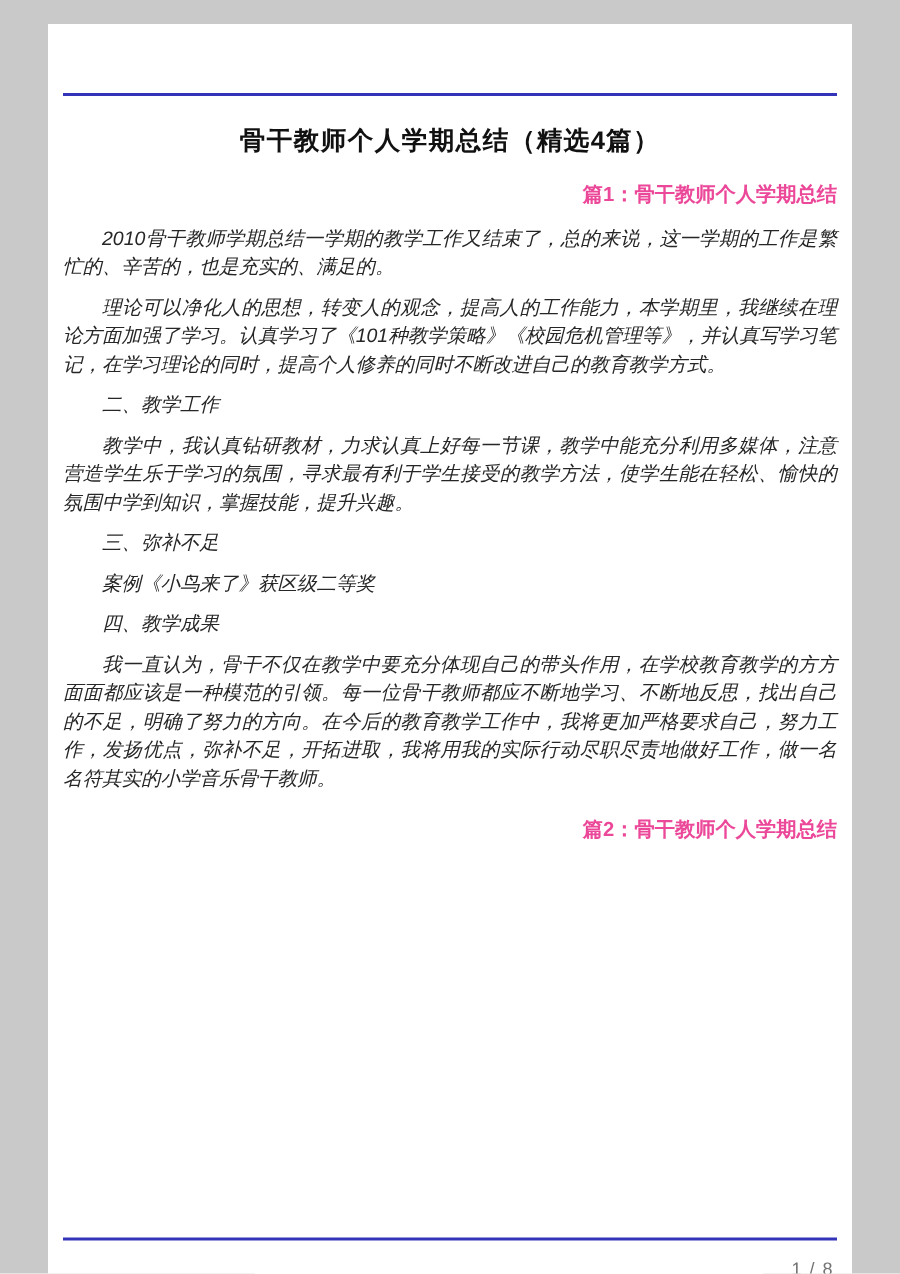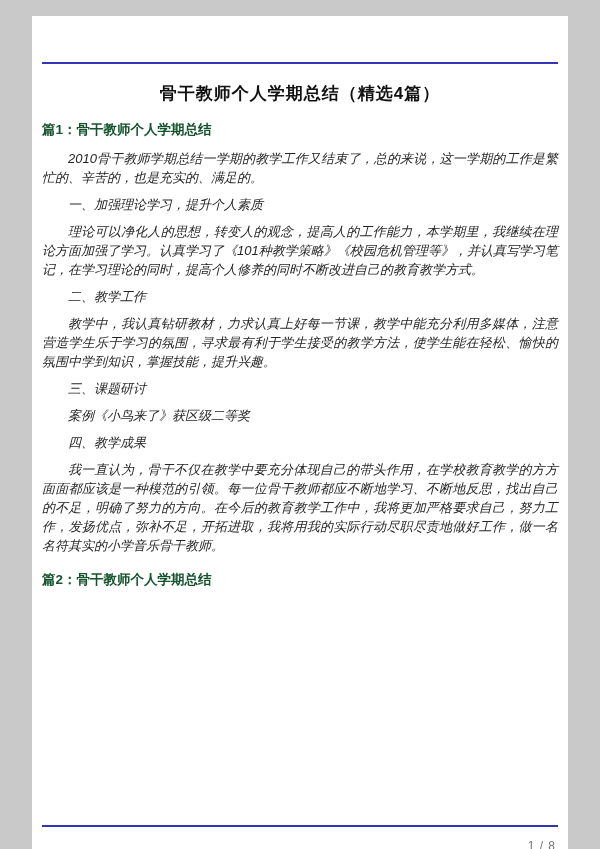--- a/index.html
+++ b/index.html
@@ -44,25 +44,25 @@
   }
   .doc-title {
     text-align: center;
     font-size: 17px;
     font-weight: bold;
     color: #111111;
     margin: 18px 0 14px 0;
     letter-spacing: 1px;
   }
   .red-heading {
-    color: #14532d;
+    color: #ec4899;
     font-weight: bold;
     font-size: 13.5px;
     margin: 16px 0 10px 0;
-    text-align: left;
+    text-align: right;
   }
   .para {
     font-size: 13px;
     line-height: 19px;
     color: #262626;
     text-indent: 2em;
     text-align: justify;
     margin: 0 0 8px 0;
     word-break: break-all;
     font-style: italic;
@@ -82,25 +82,24 @@
 <div class="viewer">
   <div class="page">
 
     <div class="rule rule-top"></div>
 
     <h1 class="doc-title">骨干教师个人学期总结（精选4篇）</h1>
 
     <h2 class="red-heading">篇1：骨干教师个人学期总结</h2>
 
     <p class="para">2010骨干教师学期总结一学期的教学工作又结束了，总的来说，这一学期的工作是繁忙的、辛苦的，也是充实的、满足的。</p>
-    <p class="para">一、加强理论学习，提升个人素质</p>
     <p class="para">理论可以净化人的思想，转变人的观念，提高人的工作能力，本学期里，我继续在理论方面加强了学习。认真学习了《101种教学策略》《校园危机管理等》，并认真写学习笔记，在学习理论的同时，提高个人修养的同时不断改进自己的教育教学方式。</p>
     <p class="para">二、教学工作</p>
     <p class="para">教学中，我认真钻研教材，力求认真上好每一节课，教学中能充分利用多媒体，注意营造学生乐于学习的氛围，寻求最有利于学生接受的教学方法，使学生能在轻松、愉快的氛围中学到知识，掌握技能，提升兴趣。</p>
-    <p class="para">三、课题研讨</p>
+    <p class="para">三、弥补不足</p>
     <p class="para">案例《小鸟来了》获区级二等奖</p>
     <p class="para">四、教学成果</p>
     <p class="para">我一直认为，骨干不仅在教学中要充分体现自己的带头作用，在学校教育教学的方方面面都应该是一种模范的引领。每一位骨干教师都应不断地学习、不断地反思，找出自己的不足，明确了努力的方向。在今后的教育教学工作中，我将更加严格要求自己，努力工作，发扬优点，弥补不足，开拓进取，我将用我的实际行动尽职尽责地做好工作，做一名名符其实的小学音乐骨干教师。</p>
 
     <h2 class="red-heading">篇2：骨干教师个人学期总结</h2>
 
     <div class="rule rule-bottom"></div>
 
     <div class="footer">1 / 8</div>
 

